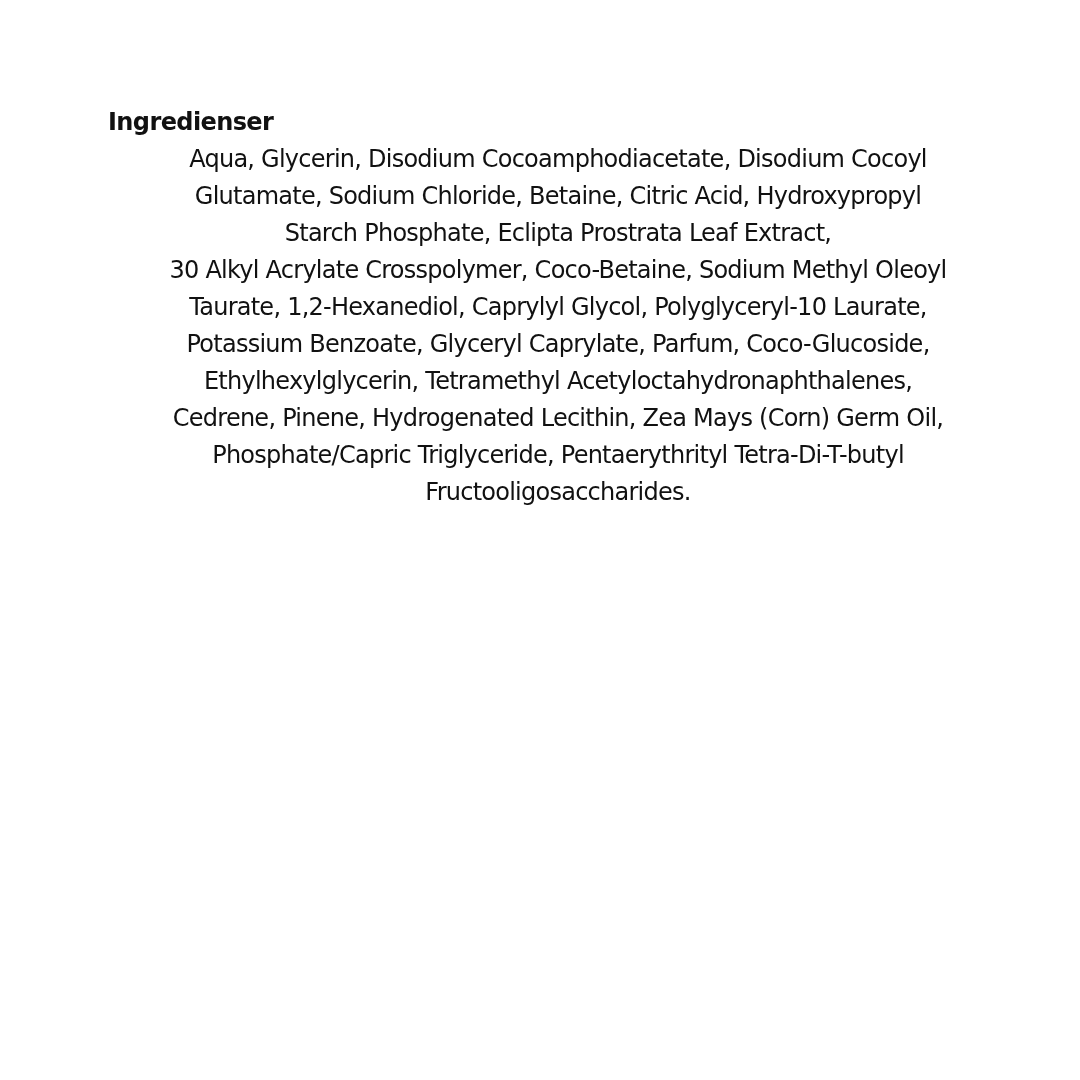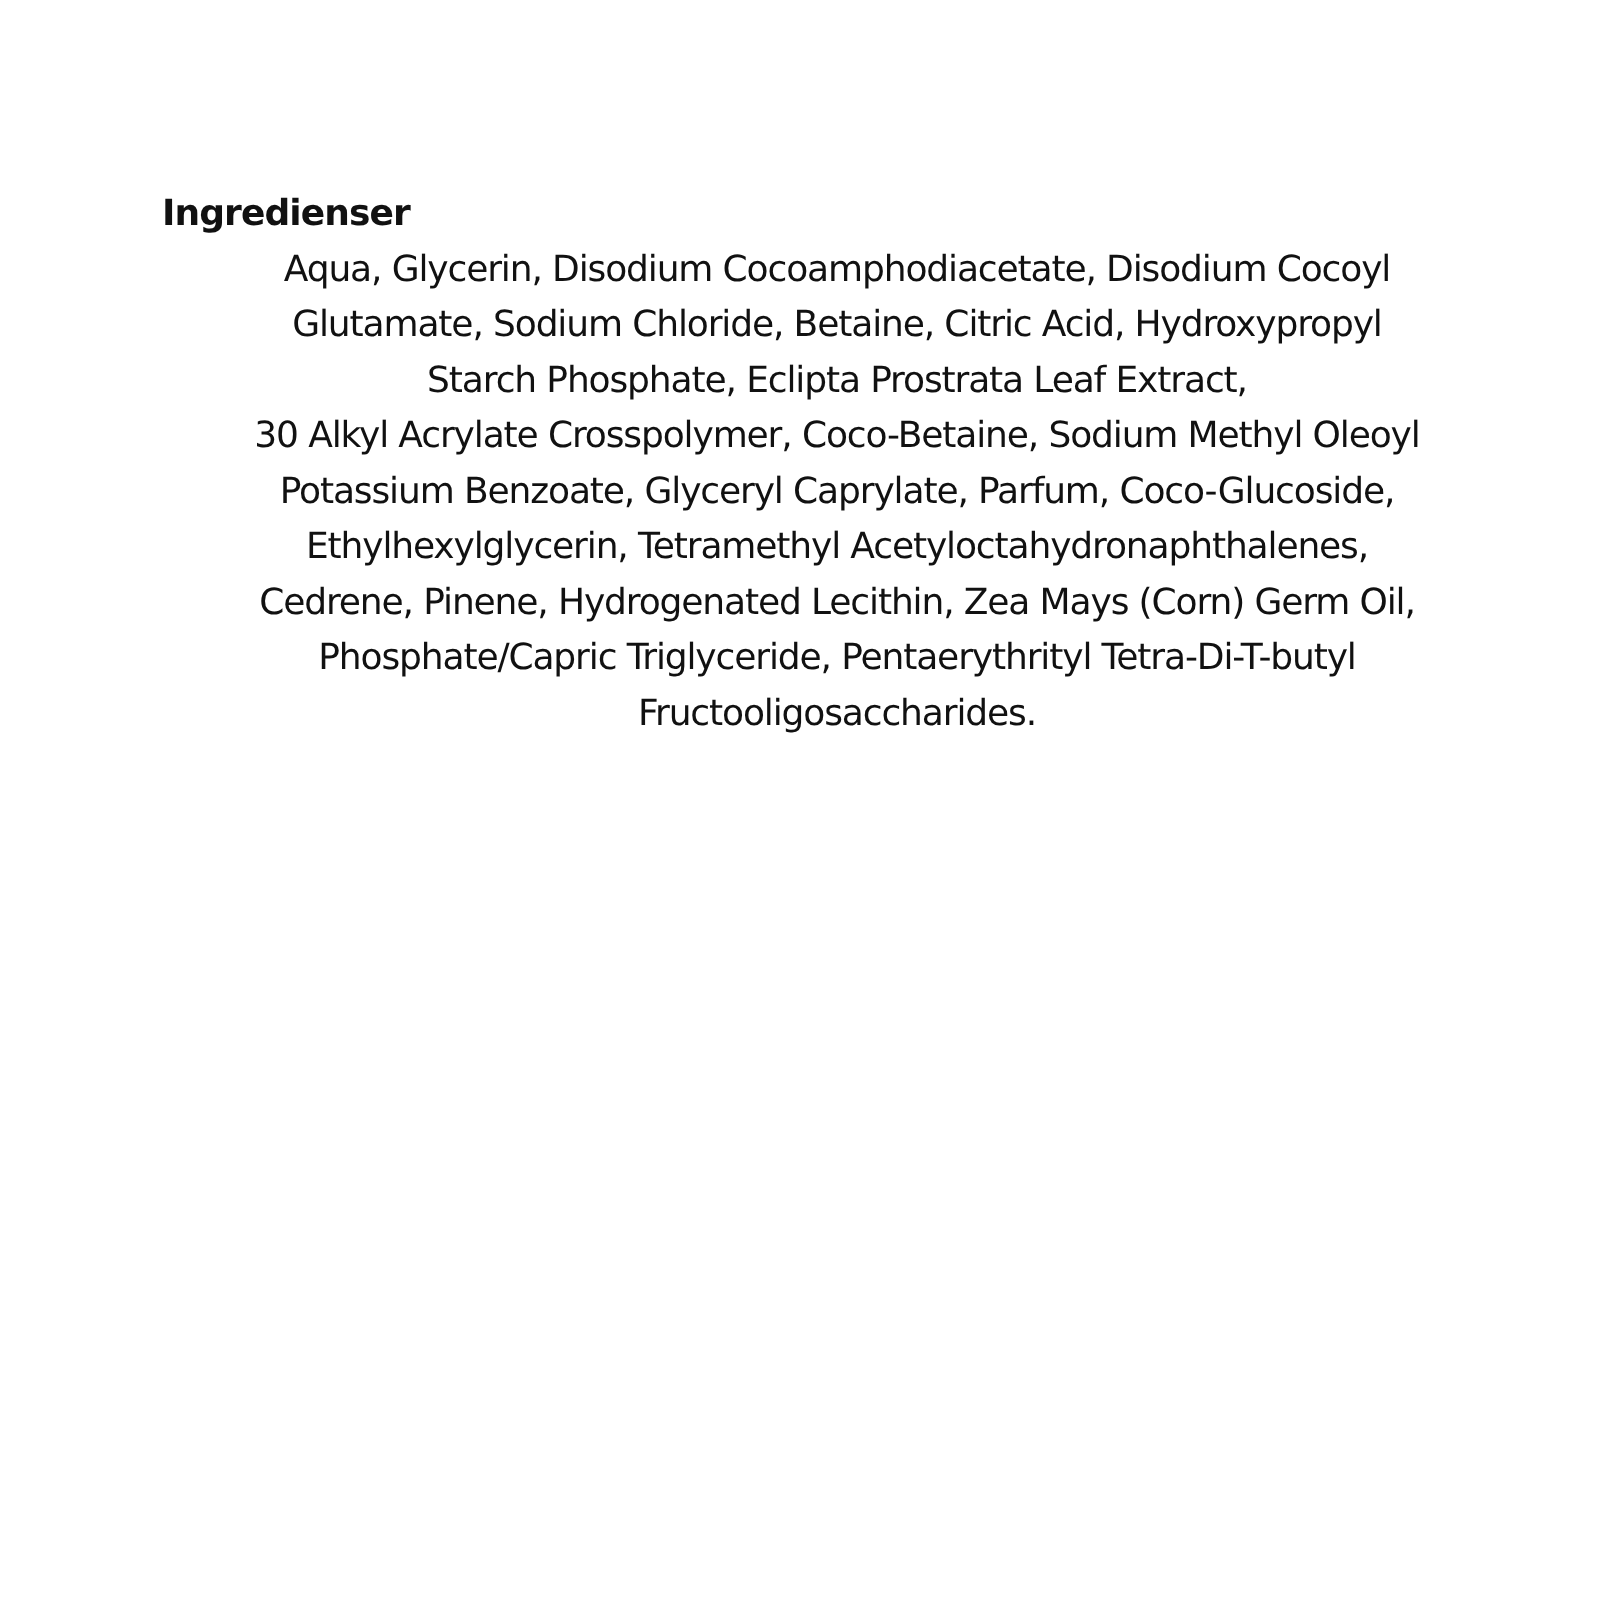--- a/index.html
+++ b/index.html
@@ -13,21 +13,20 @@
       position: relative;
       overflow: hidden;
       font-family: "DejaVu Sans", "Liberation Sans", sans-serif;
       color: #111111;
     }
     .content {
       position: absolute;
       left: 108px;
       top: 104px;
       width: 900px;
-      margin-top: 20px;
     }
     .heading {
       font-weight: bold;
       font-size: 24px;
       line-height: 37px;
       margin: 0;
       letter-spacing: -0.6px;
     }
     .ingredients {
       margin: 0;
@@ -44,19 +43,20 @@
 </head>
 <body>
 
 <div class="content">
   <h2 class="heading">Ingredienser</h2>
   <p class="ingredients">
     <span class="line">Aqua, Glycerin, Disodium Cocoamphodiacetate, Disodium Cocoyl</span>
     <span class="line">Glutamate, Sodium Chloride, Betaine, Citric Acid, Hydroxypropyl</span>
     <span class="line">Starch Phosphate, Eclipta Prostrata Leaf Extract,</span>
     <span class="line">30 Alkyl Acrylate Crosspolymer, Coco-Betaine, Sodium Methyl Oleoyl</span>
+    <span class="line">Taurate, 1,2-Hexanediol, Caprylyl Glycol, Polyglyceryl-10 Laurate,</span>
     <span class="line">Potassium Benzoate, Glyceryl Caprylate, Parfum, Coco-Glucoside,</span>
     <span class="line">Ethylhexylglycerin, Tetramethyl Acetyloctahydronaphthalenes,</span>
     <span class="line">Cedrene, Pinene, Hydrogenated Lecithin, Zea Mays (Corn) Germ Oil,</span>
     <span class="line">Phosphate/Capric Triglyceride, Pentaerythrityl Tetra-Di-T-butyl</span>
     <span class="line">Fructooligosaccharides.</span>
   </p>
 </div>
 
 </body></html>

